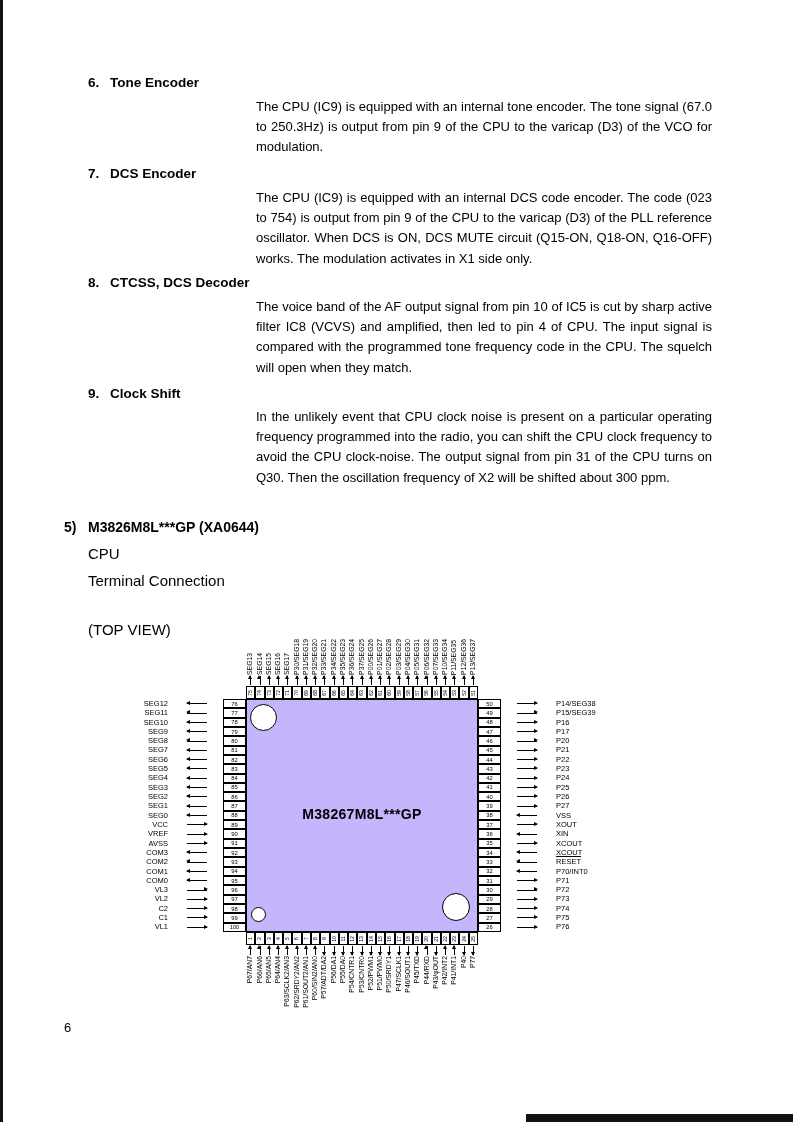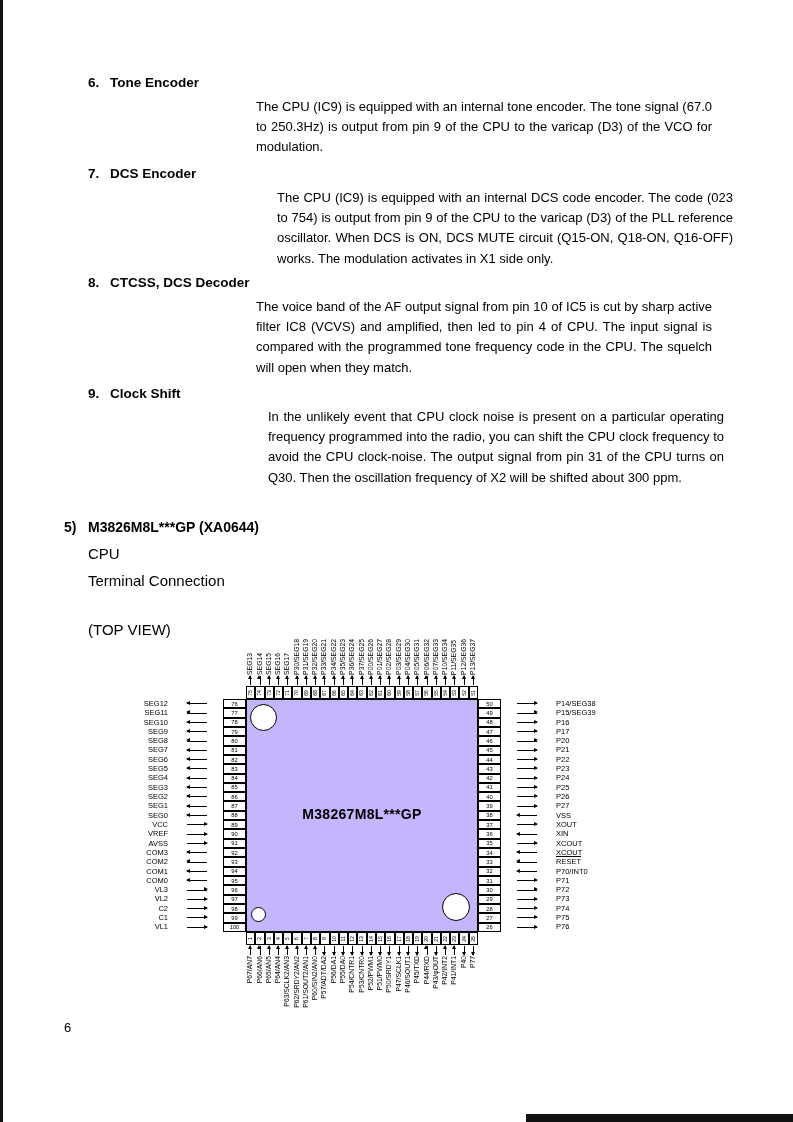--- a/index.html
+++ b/index.html
@@ -55,33 +55,33 @@
 <div class="sec-h" style="top:75px;">
   <span class="sn">6.</span>
   <span>Tone Encoder</span>
 </div>
 <div class="para" style="top:97px;">The CPU (IC9) is equipped with an internal tone encoder. The tone signal (67.0 to 250.3Hz) is output from pin 9 of the CPU to the varicap (D3) of the VCO for modulation.</div>
 
 <div class="sec-h" style="top:166px;">
   <span class="sn">7.</span>
   <span>DCS Encoder</span>
 </div>
-<div class="para" style="top:188px;margin-left:21px;">The CPU (IC9) is equipped with an internal DCS code encoder. The code (023 to 754) is output from pin 9 of the CPU to the varicap (D3) of the PLL reference oscillator. When DCS is ON, DCS MUTE circuit (Q15-ON, Q18-ON, Q16-OFF) works. The modulation activates in X1 side only.</div>
+<div class="para" style="top:188px;">The CPU (IC9) is equipped with an internal DCS code encoder. The code (023 to 754) is output from pin 9 of the CPU to the varicap (D3) of the PLL reference oscillator. When DCS is ON, DCS MUTE circuit (Q15-ON, Q18-ON, Q16-OFF) works. The modulation activates in X1 side only.</div>
 
 <div class="sec-h" style="top:275px;">
   <span class="sn">8.</span>
   <span>CTCSS, DCS Decoder</span>
 </div>
 <div class="para" style="top:297px;">The voice band of the AF output signal from pin 10 of IC5 is cut by sharp active filter IC8 (VCVS) and amplified, then led to pin 4 of CPU. The input signal is compared with the programmed tone frequency code in the CPU. The squelch will open when they match.</div>
 
 <div class="sec-h" style="top:386px;">
   <span class="sn">9.</span>
   <span>Clock Shift</span>
 </div>
-<div class="para" style="top:407px;margin-left:12px;">In the unlikely event that CPU clock noise is present on a particular operating frequency programmed into the radio, you can shift the CPU clock frequency to avoid the CPU clock-noise. The output signal from pin 31 of the CPU turns on Q30. Then the oscillation frequency of X2 will be shifted about 300 ppm.</div>
+<div class="para" style="top:407px;">In the unlikely event that CPU clock noise is present on a particular operating frequency programmed into the radio, you can shift the CPU clock frequency to avoid the CPU clock-noise. The output signal from pin 31 of the CPU turns on Q30. Then the oscillation frequency of X2 will be shifted about 300 ppm.</div>
 
 <div class="cpu-h">
   <span class="sn">5)</span>
   <span>M3826M8L***GP (XA0644)</span>
 </div>
 <div class="sub" style="top:545px;">CPU</div>
 <div class="sub" style="top:572px;">Terminal Connection</div>
 <div class="sub" style="top:621px;">(TOP VIEW)</div>
 
 <div class="pins-top">

